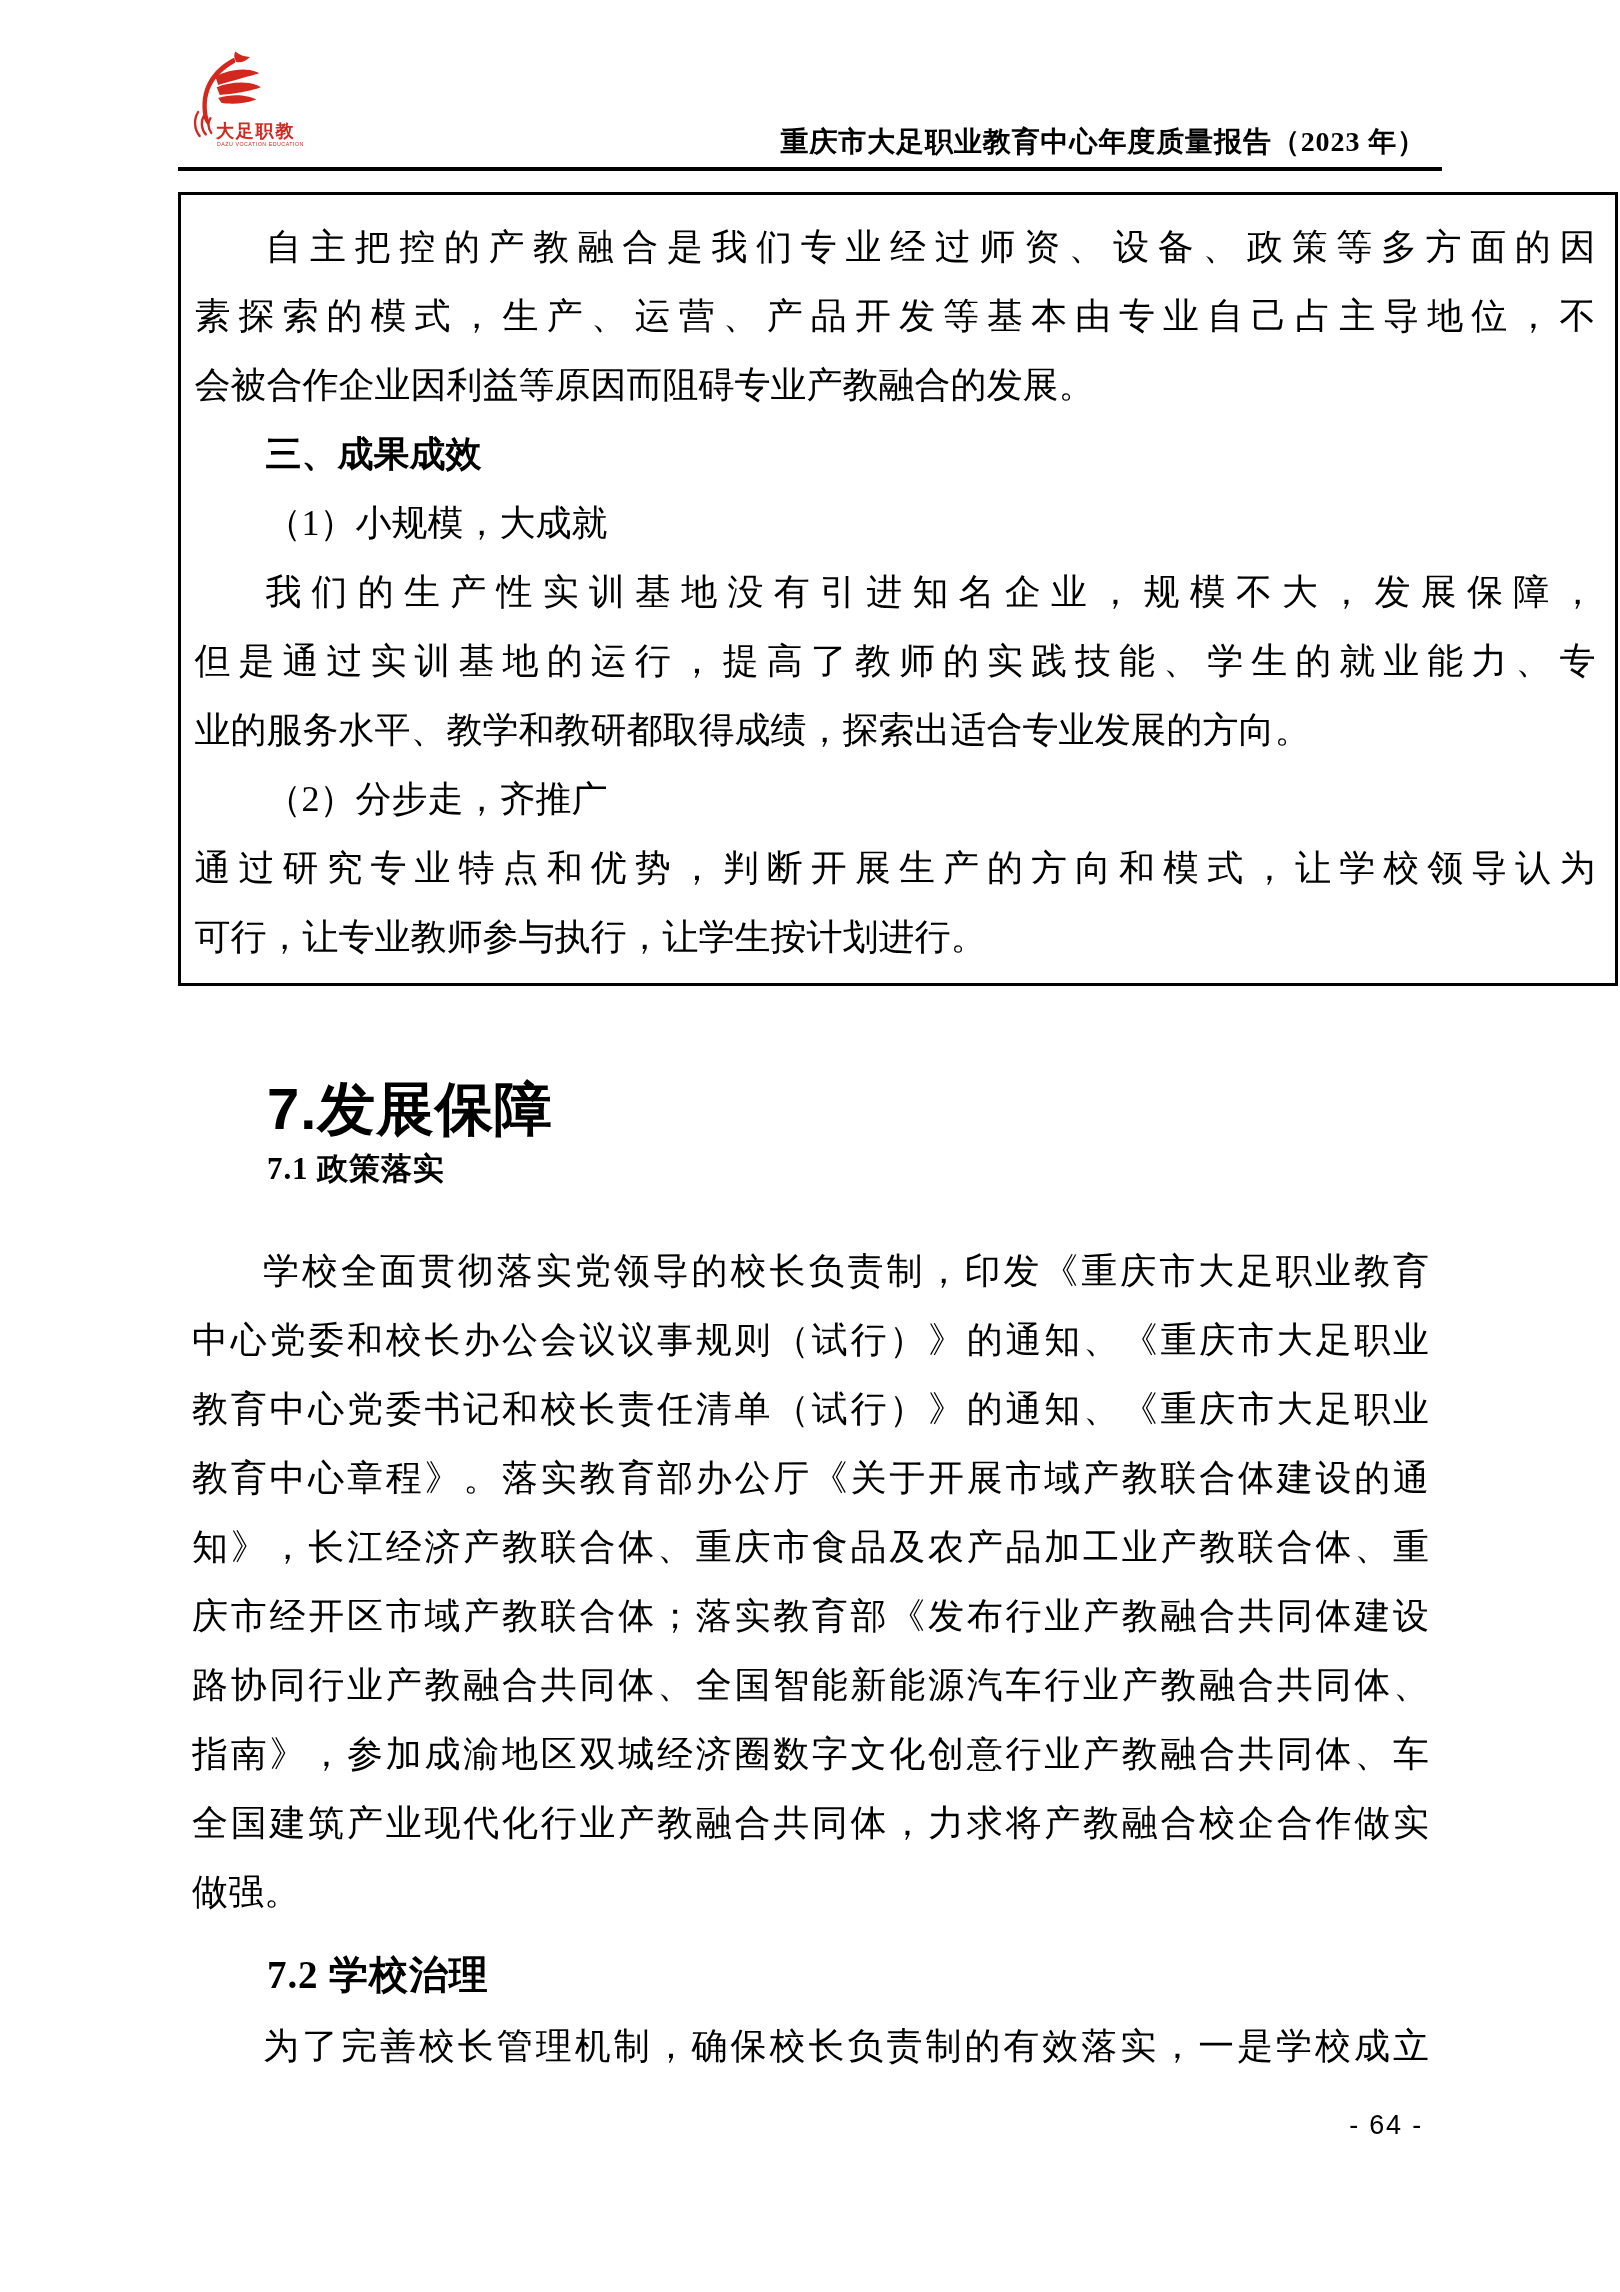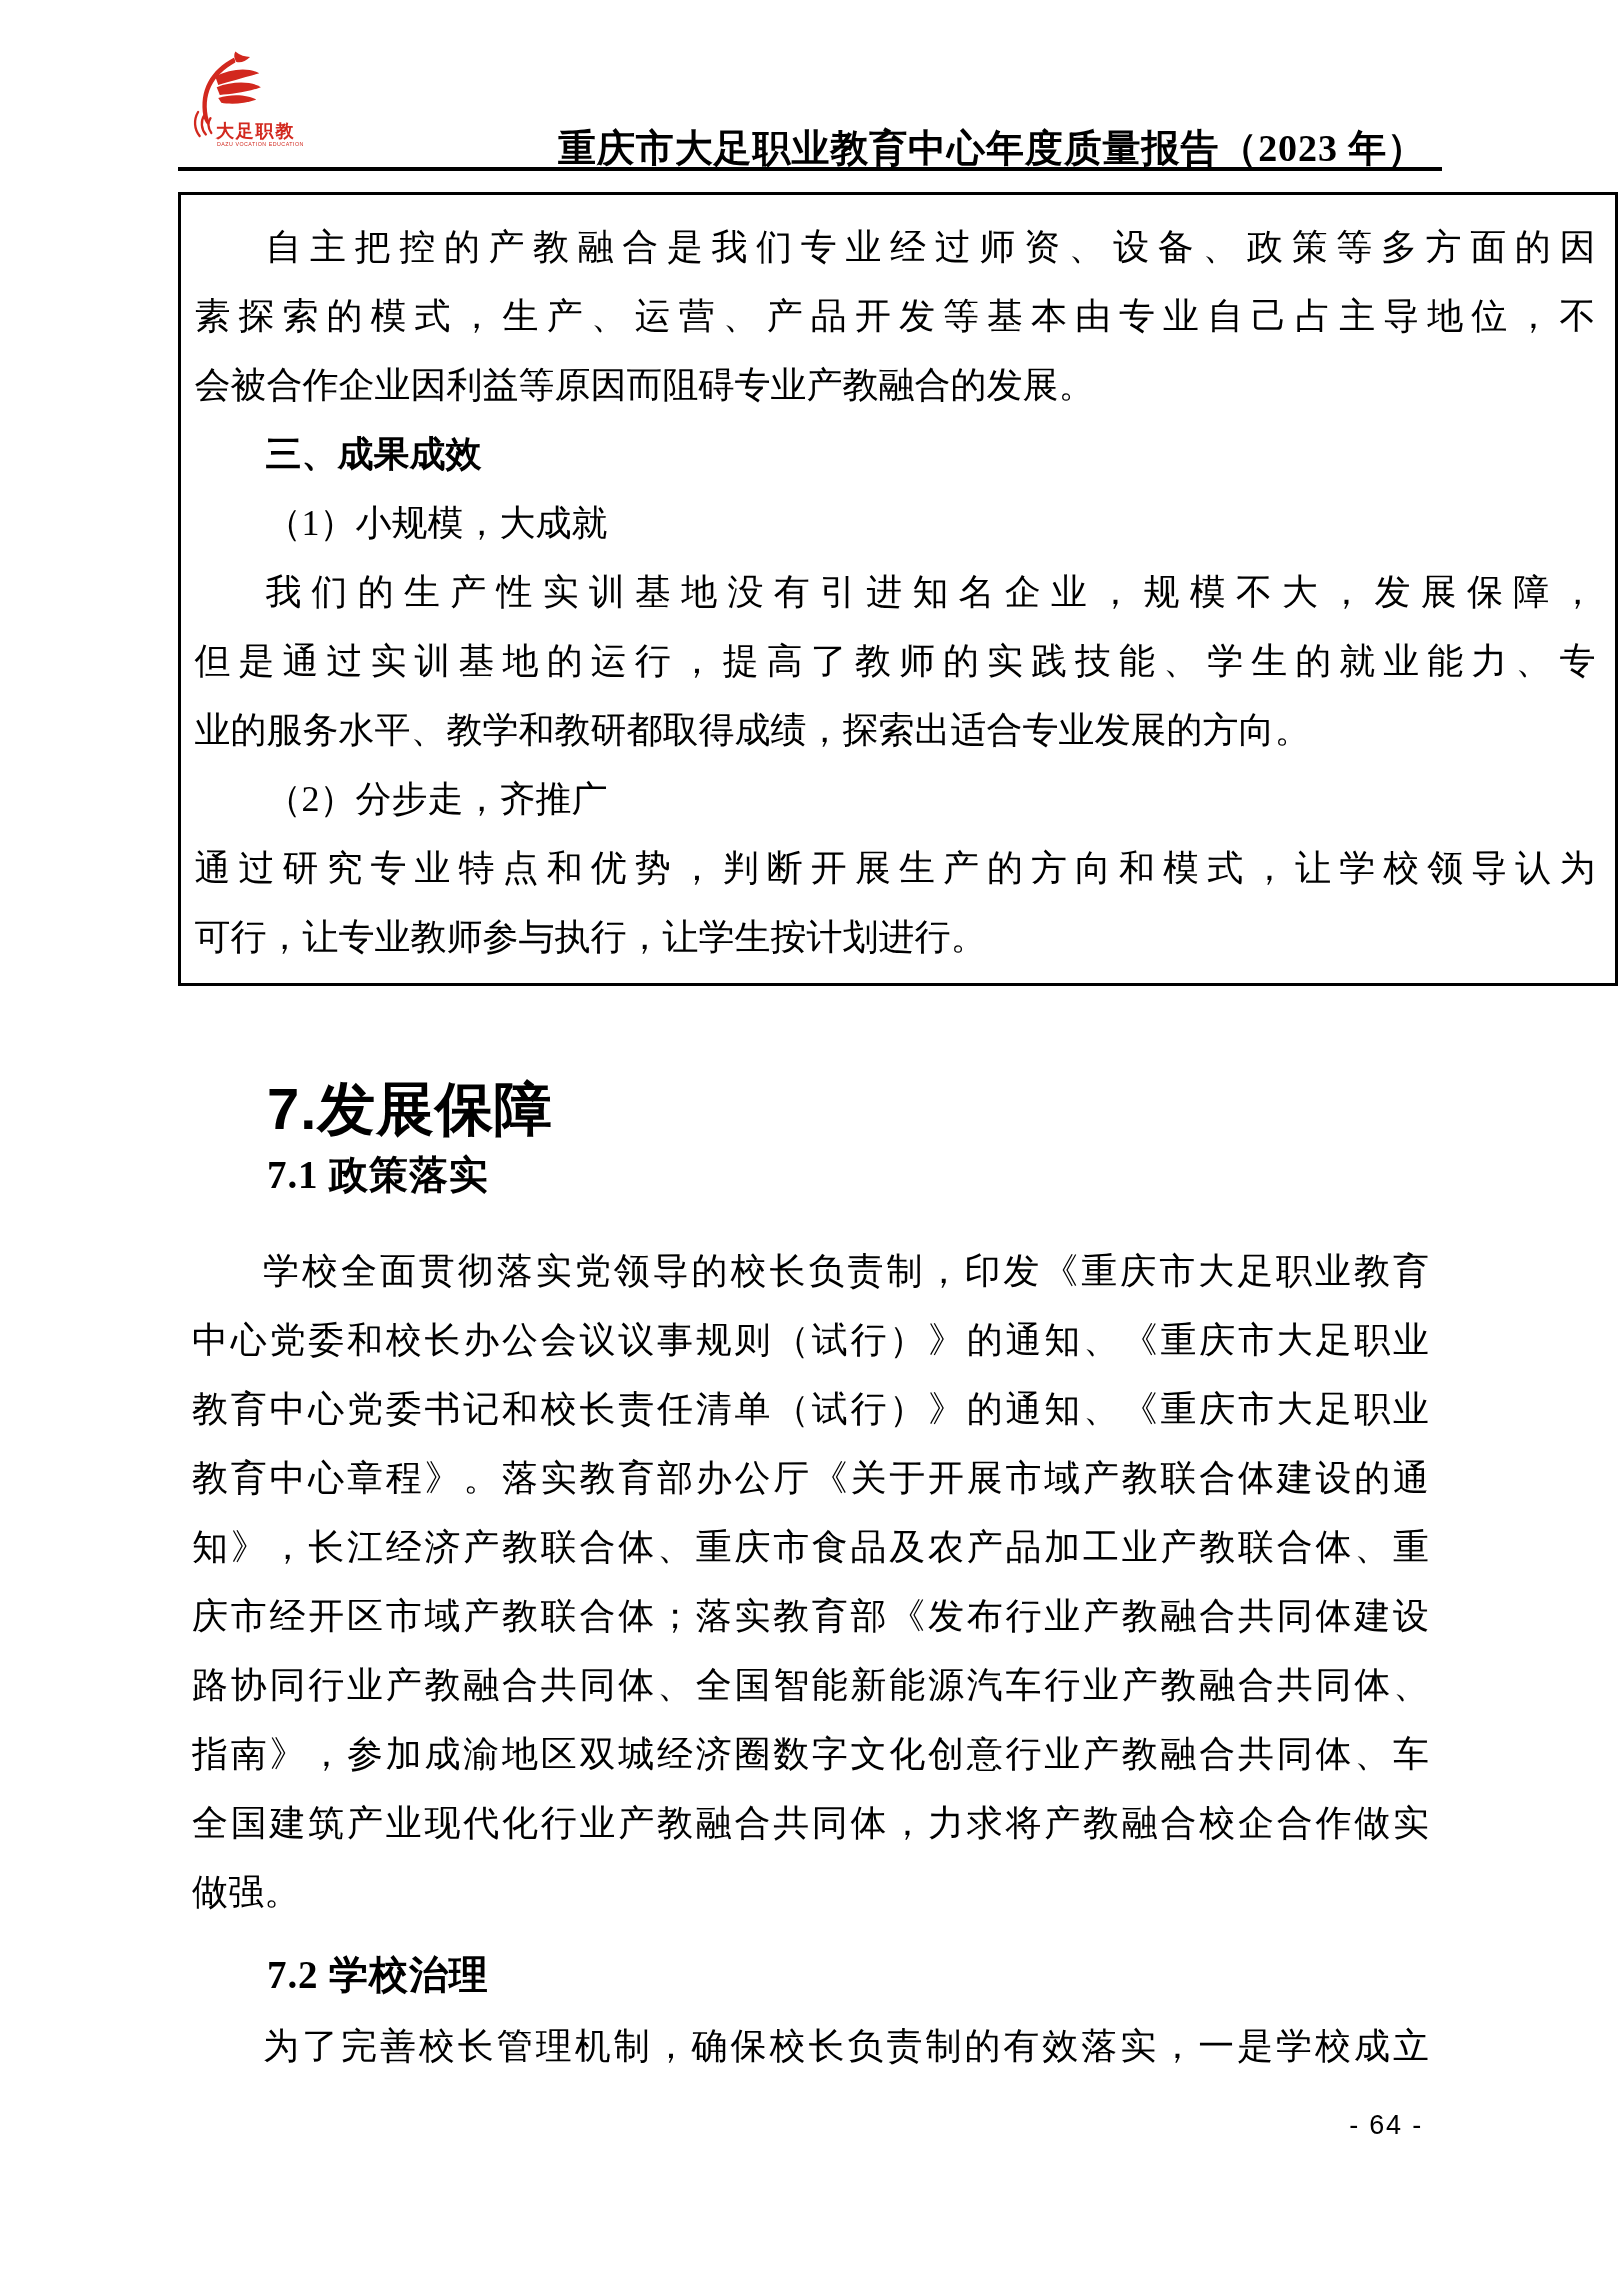--- a/index.html
+++ b/index.html
@@ -11,40 +11,40 @@
   .logo-svg{position:absolute;left:187px;top:50px;width:78px;height:93px;}
   .logo-cn{
     position:absolute;left:216px;top:119px;font-size:18px;font-weight:bold;
     letter-spacing:1.8px;font-family:"Liberation Sans","DejaVu Sans",sans-serif;
   }
   .logo-en{
     position:absolute;left:217px;top:141px;font-size:5.3px;letter-spacing:0.5px;
     font-family:"Liberation Sans","DejaVu Sans",sans-serif;
   }
   .header-title{
-    position:absolute;right:195px;top:123px;font-size:38px;font-weight:bold;
+    position:absolute;right:195px;top:123px;font-size:28px;font-weight:bold;
     letter-spacing:0.9px;white-space:nowrap;
   }
   .header-rule{position:absolute;left:178px;top:167px;width:1264px;height:3.6px;background:#000;}
   
   .quote-box{
     position:absolute;left:178px;top:192px;width:1440px;box-sizing:border-box;
     border:3.6px solid #000;padding:18px 19.6px 10.7px 13.4px;font-family:Liberation Serif, serif;
   }
   .ln{height:69px;line-height:69px;font-size:36px;white-space:normal;}
   .j{text-align:justify;text-align-last:justify;}
   .ind{text-indent:71px;}
   .bold{font-weight:bold;}
   
   .h-sec{
     position:absolute;left:267px;top:1071px;font-size:58px;font-weight:bold;
     font-family:"Liberation Sans","DejaVu Sans",sans-serif;letter-spacing:0.9px;
   }
   .h-sub1{
-    position:absolute;left:267px;top:1148px;font-size:39px;font-weight:bold;letter-spacing:0.9px;
+    position:absolute;left:267px;top:1148px;font-size:31px;font-weight:bold;letter-spacing:0.9px;
   }
   .para1{position:absolute;left:192px;top:1237px;width:1237px;}
   .h-sub2{
     position:absolute;left:267px;top:1948px;font-size:39px;font-weight:bold;letter-spacing:0.9px;
   }
   .para2{position:absolute;left:192px;top:2012px;width:1237px;}
   .page-num{
     position:absolute;right:198px;top:2110px;font-size:27px;
     font-family:"Liberation Sans","DejaVu Sans",sans-serif;letter-spacing:1.8px;
   }

